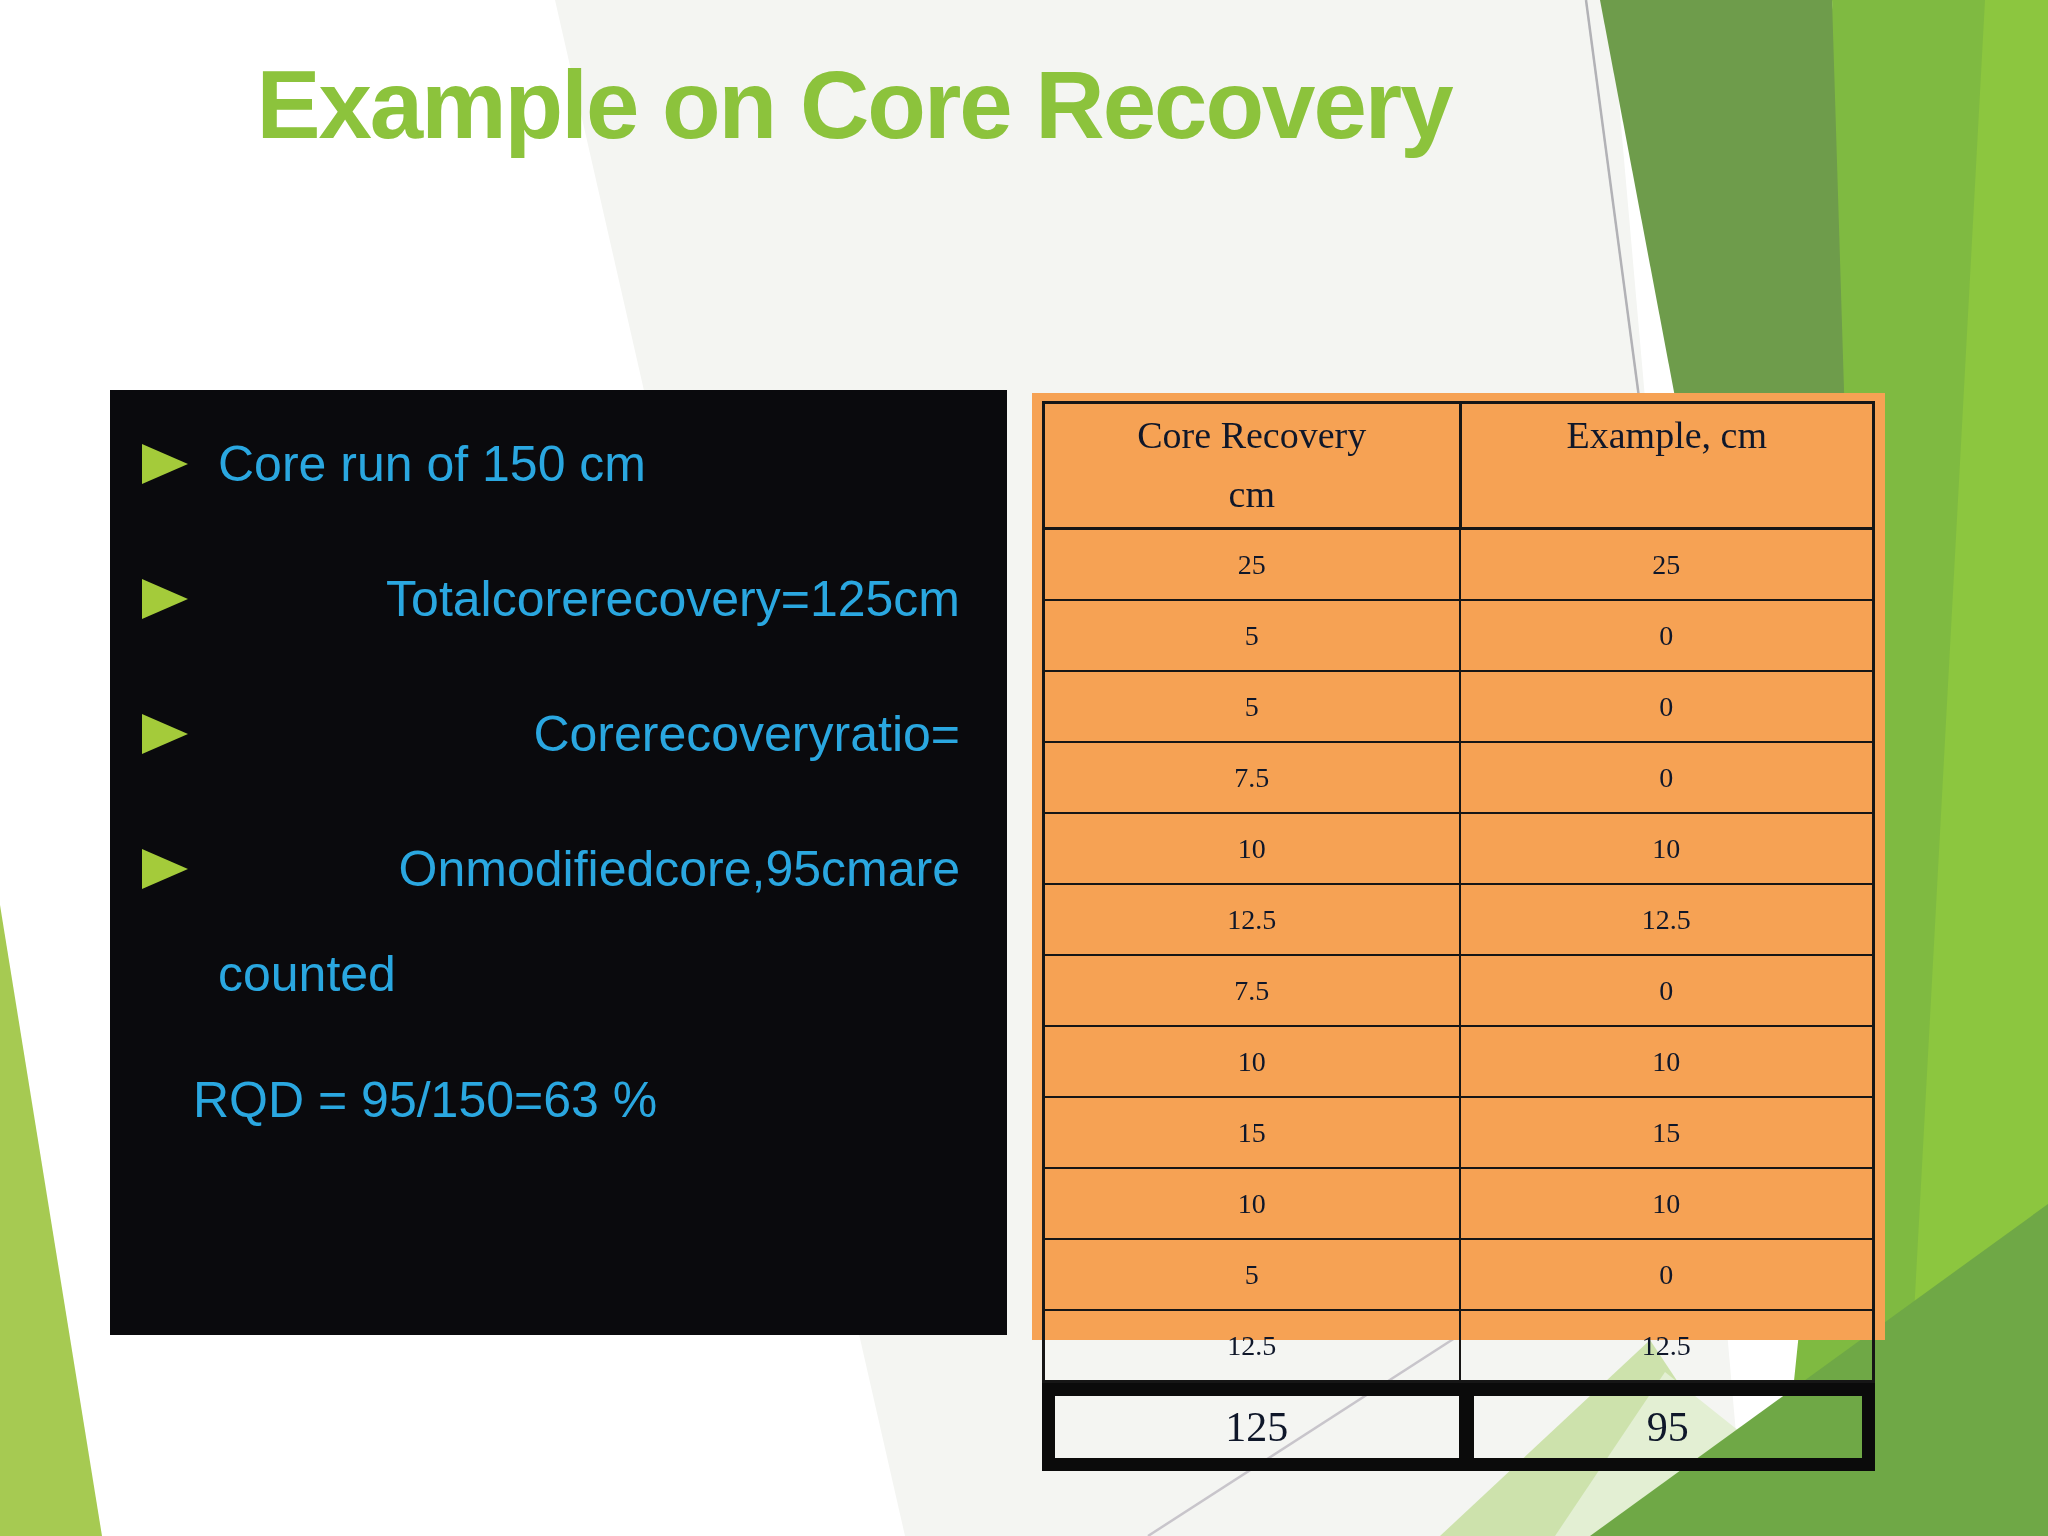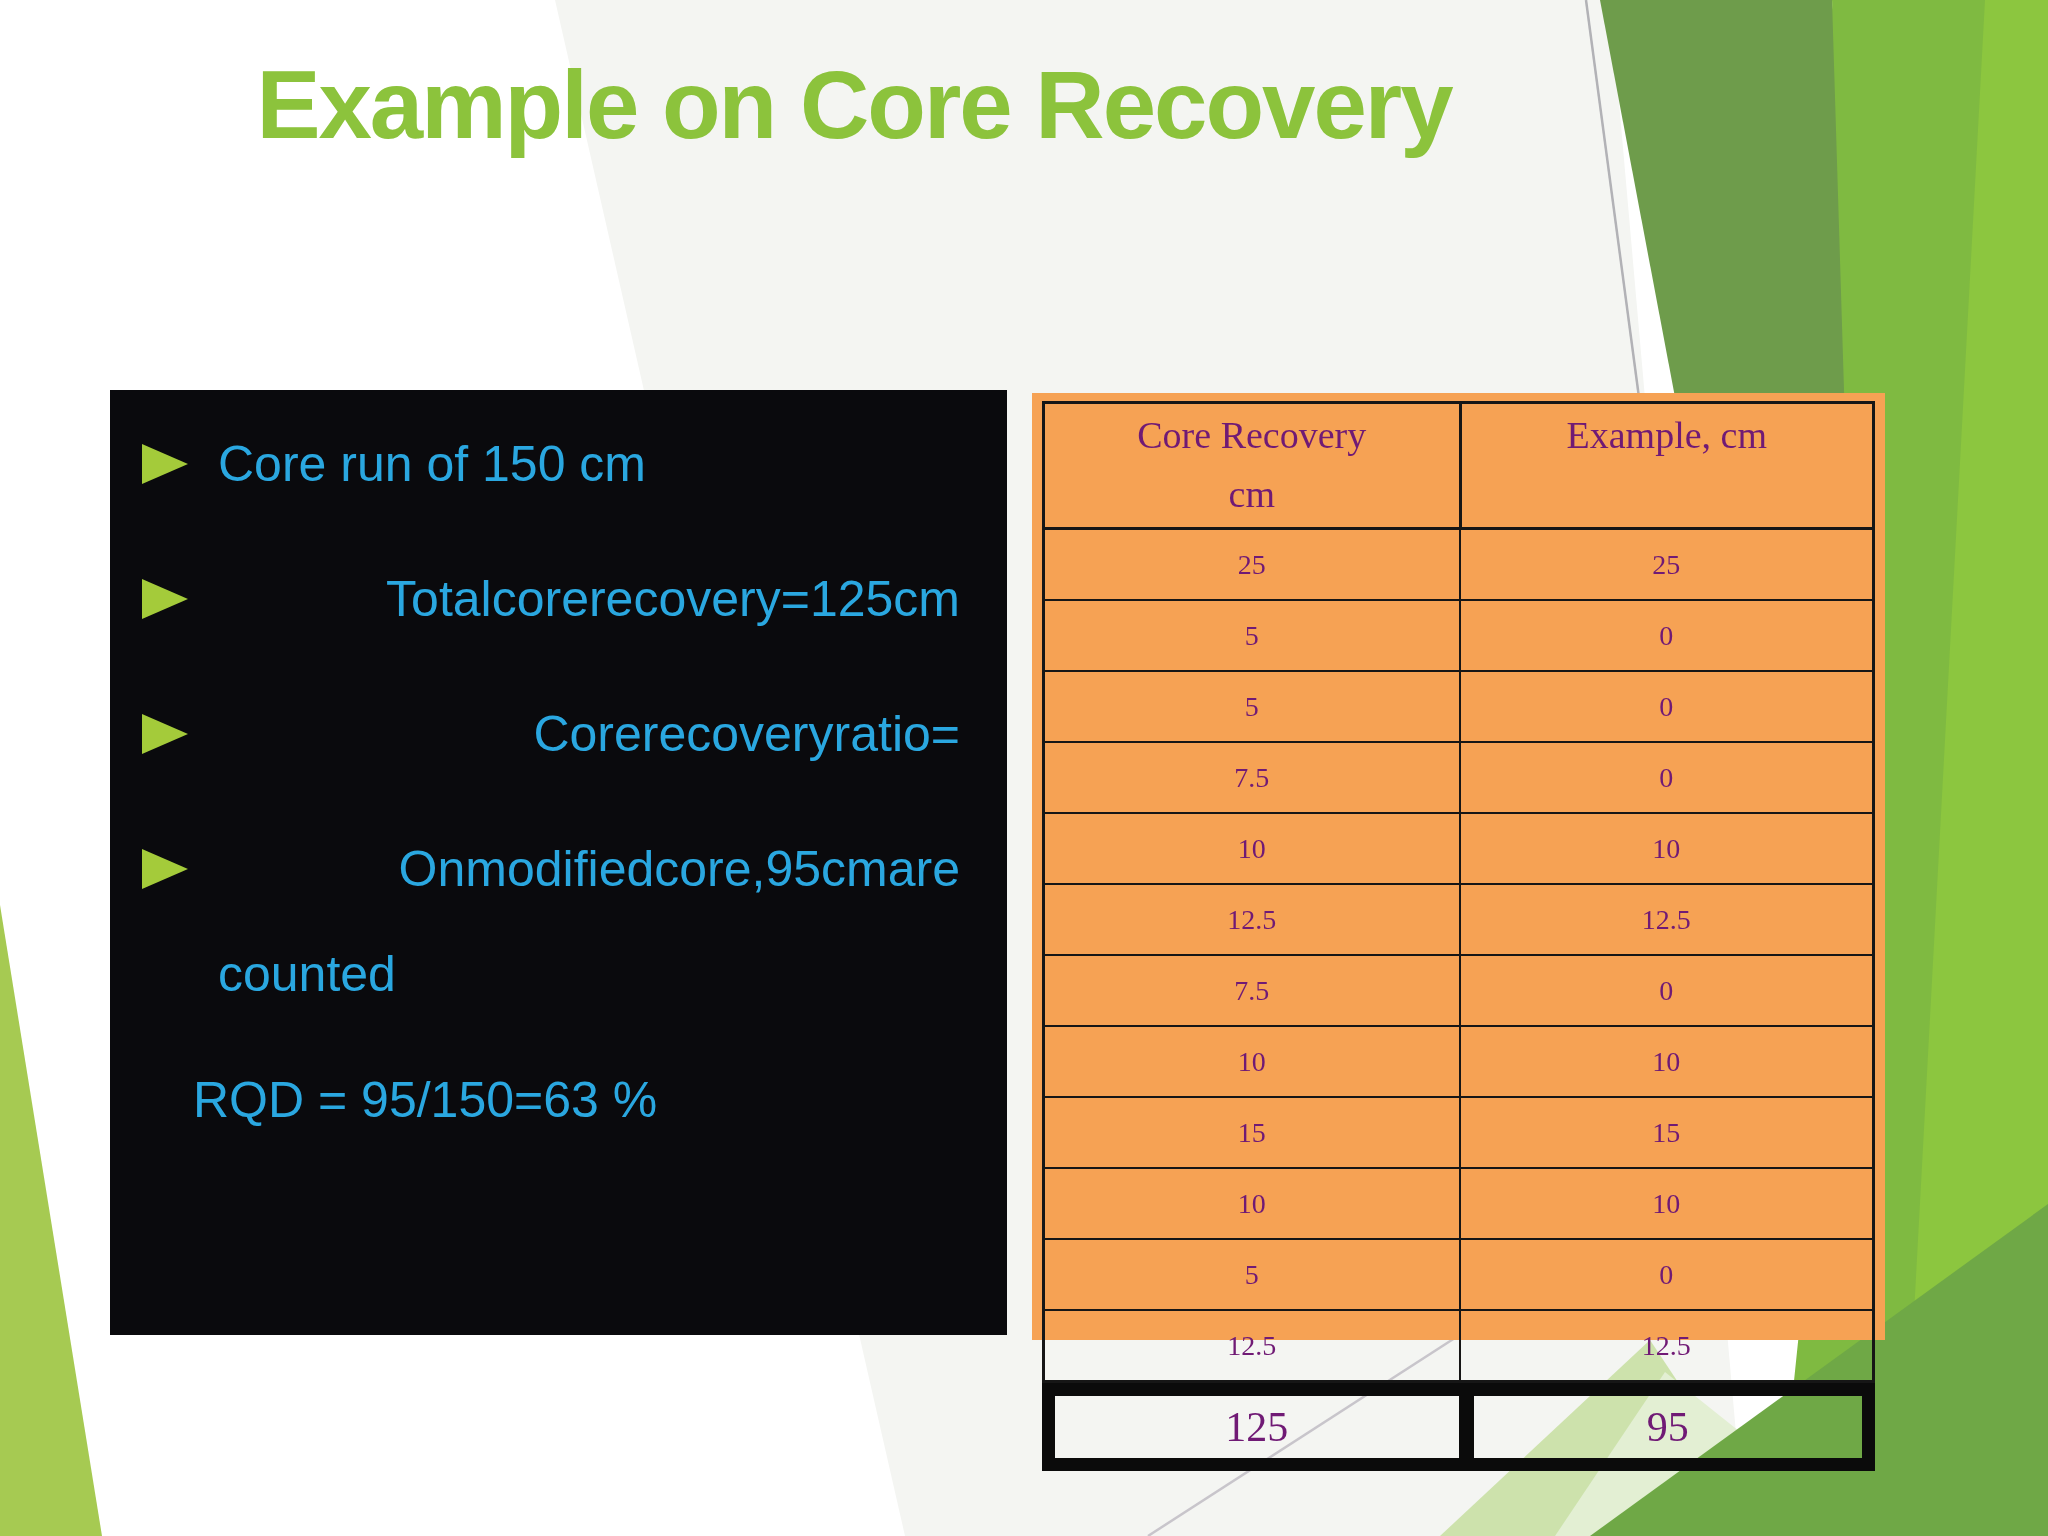--- a/index.html
+++ b/index.html
@@ -34,21 +34,21 @@
   .tri{width:0;height:0;border-left:46px solid #A4CB3A;
        border-top:20px solid transparent;border-bottom:20px solid transparent;}
   .line-col{flex:1 1 auto;min-width:0;}
   .bline{line-height:56px;white-space:nowrap;}
   .bline.justify{display:flex;justify-content:flex-end;white-space:normal;}
   .bline + .bline{margin-top:49px;}
   .rqd-row{margin-top:-9px;padding-left:51px;line-height:56px;}
   
   .table-outer{position:absolute;left:1032px;top:393px;width:853px;height:947px;z-index:3;
       background:#F6A254;box-sizing:border-box;padding:8px 10px;
-      font-family:"Liberation Serif", serif;color:#701a75;}
+      font-family:"Liberation Serif", serif;color:#0f172a;}
   .table-grid{border:3px solid #161616;}
   .hdr{display:grid;grid-template-columns:1fr 1fr;border-bottom:3px solid #161616;}
   .hdr-cell{height:121px;text-align:center;font-size:38px;line-height:1.55;padding-top:2px;}
   .hdr-cell + .hdr-cell{border-left:3px solid #161616;}
   .trow{display:grid;grid-template-columns:1fr 1fr;border-bottom:2.5px solid #161616;}
   .trow:last-child{border-bottom:none;}
   .tcell{height:69px;display:flex;align-items:center;justify-content:center;font-size:28px;}
   .tcell + .tcell{border-left:2.5px solid #161616;}
   .totals{display:grid;grid-template-columns:1fr 1fr;border:13px solid #0B0B0B;margin-top:0px;}
   .totcell{height:62px;display:flex;align-items:center;justify-content:center;font-size:42px;}

